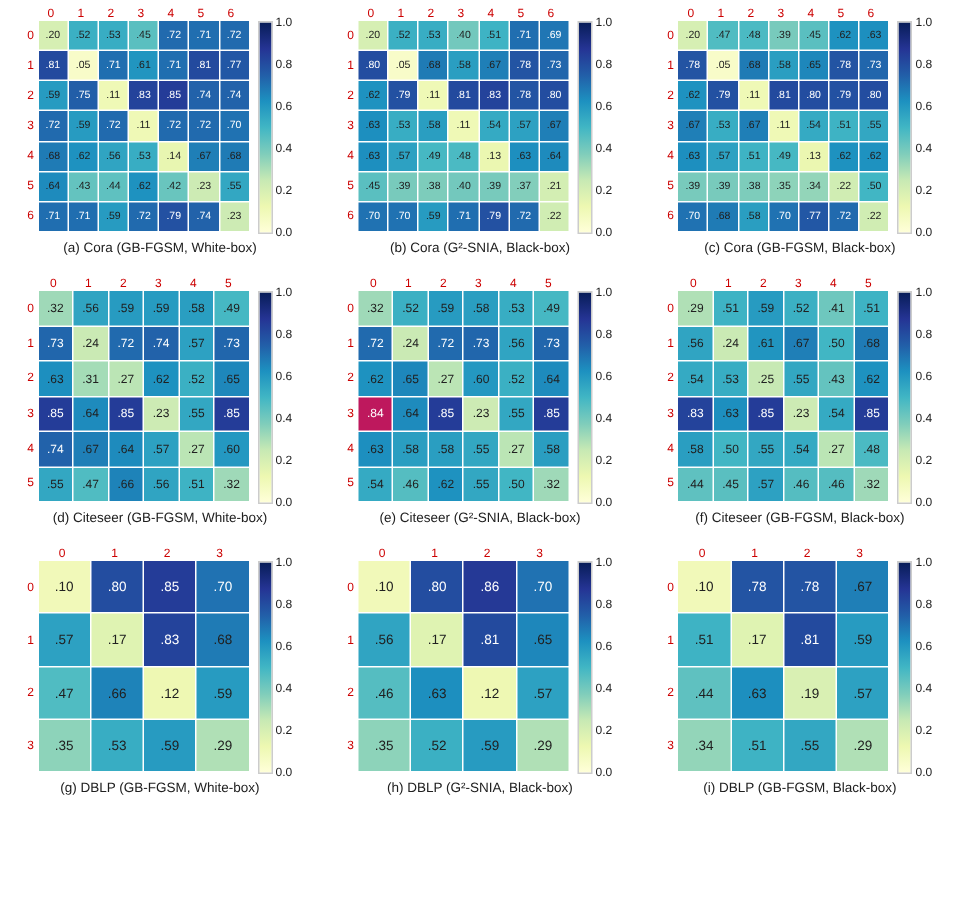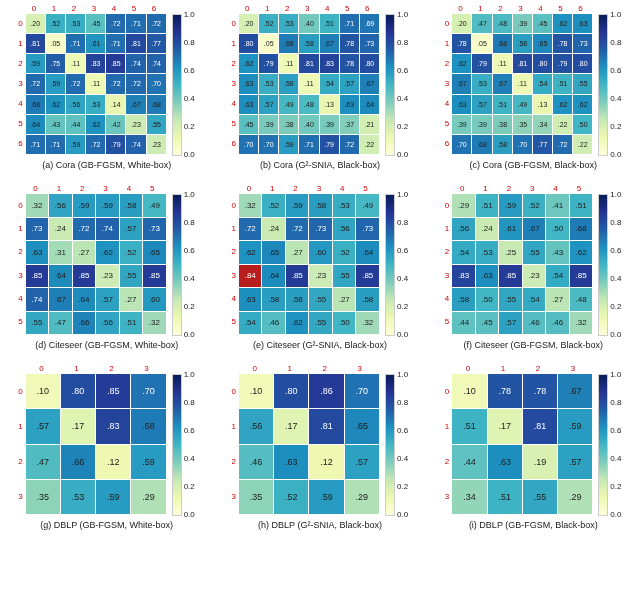--- a/index.html
+++ b/index.html
@@ -407,21 +407,21 @@
                 <div class="cell light-text" style="background: rgb(33, 106, 174); font-size: 8px;">.72</div>
                 <div class="cell light-text" style="background: rgb(33, 102, 172); font-size: 8px;">.73</div>
                 <div class="cell" style="background: rgb(48, 164, 194); font-size: 8px;">.56</div>
                 <div class="cell light-text" style="background: rgb(33, 102, 172); font-size: 8px;">.73</div>
                 <div class="cell" style="background: rgb(30, 146, 192); font-size: 8px;">.62</div>
                 <div class="cell" style="background: rgb(30, 135, 187); font-size: 8px;">.65</div>
                 <div class="cell" style="background: rgb(187, 229, 181); font-size: 8px;">.27</div>
                 <div class="cell" style="background: rgb(36, 152, 193); font-size: 8px;">.60</div>
                 <div class="cell" style="background: rgb(59, 176, 195); font-size: 8px;">.52</div>
                 <div class="cell" style="background: rgb(30, 139, 189); font-size: 8px;">.64</div>
-                <div class="cell light-text" style="background: #b91c1c; font-size: 8px;">.84</div>
+                <div class="cell light-text" style="background: #be185d; font-size: 8px;">.84</div>
                 <div class="cell" style="background: rgb(30, 139, 189); font-size: 8px;">.64</div>
                 <div class="cell light-text" style="background: rgb(36, 60, 152); font-size: 8px;">.85</div>
                 <div class="cell" style="background: rgb(205, 235, 180); font-size: 8px;">.23</div>
                 <div class="cell" style="background: rgb(51, 167, 194); font-size: 8px;">.55</div>
                 <div class="cell light-text" style="background: rgb(36, 60, 152); font-size: 8px;">.85</div>
                 <div class="cell" style="background: rgb(29, 143, 191); font-size: 8px;">.63</div>
                 <div class="cell" style="background: rgb(42, 158, 193); font-size: 8px;">.58</div>
                 <div class="cell" style="background: rgb(42, 158, 193); font-size: 8px;">.58</div>
                 <div class="cell" style="background: rgb(51, 167, 194); font-size: 8px;">.55</div>
                 <div class="cell" style="background: rgb(187, 229, 181); font-size: 8px;">.27</div>

